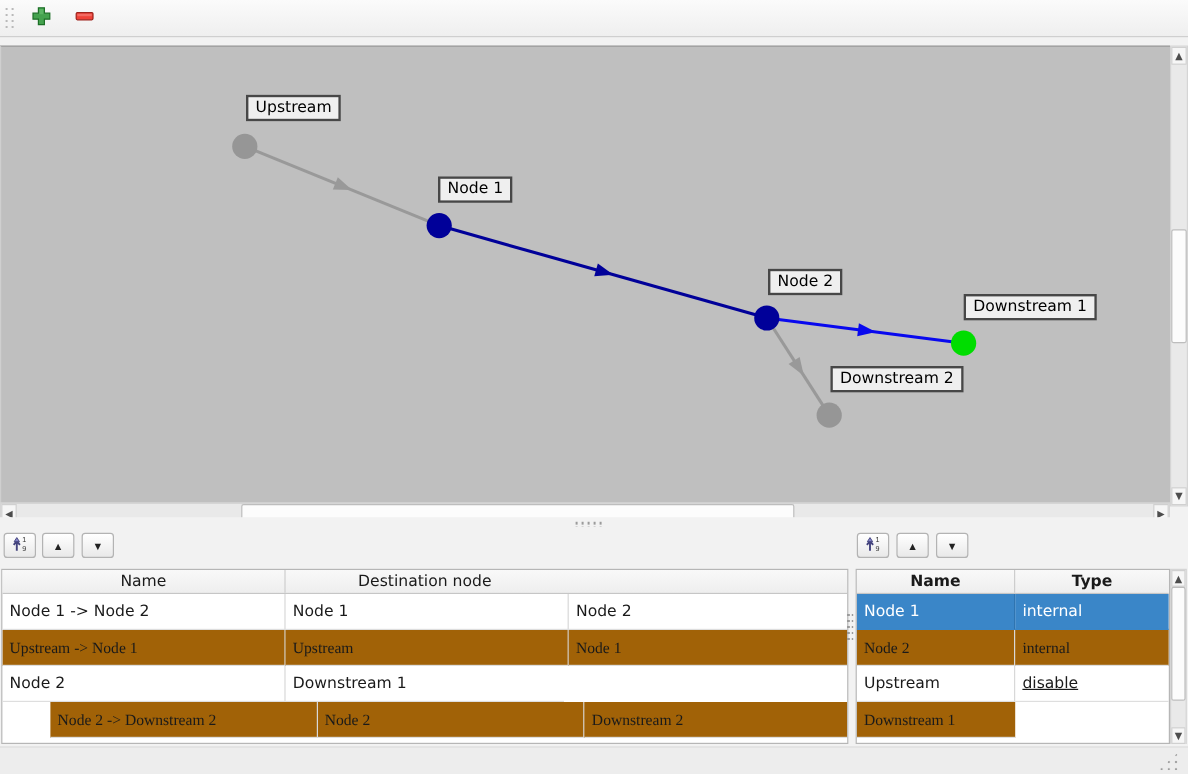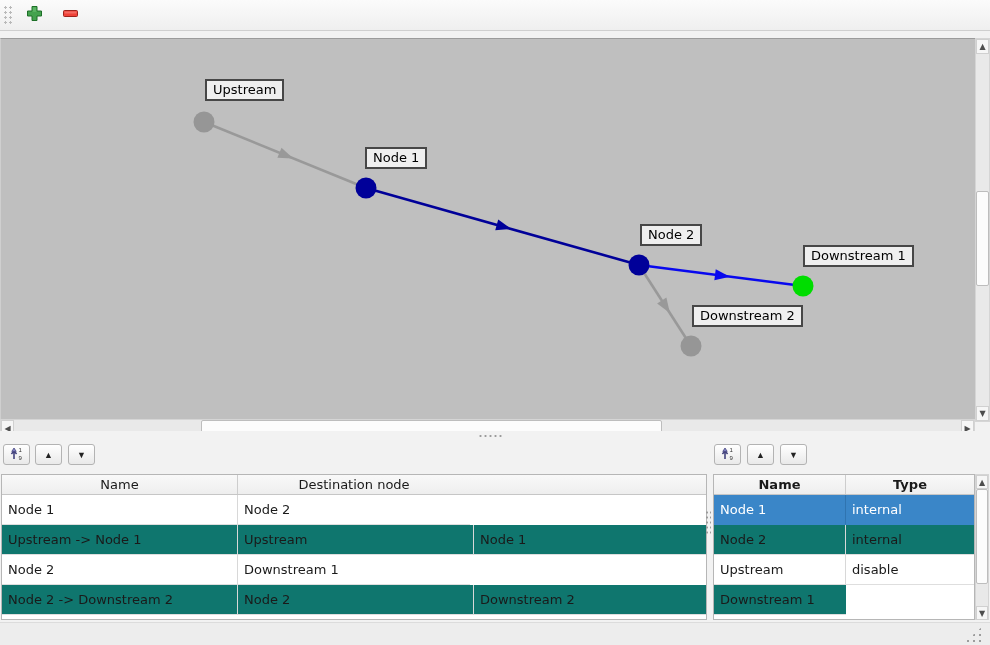--- a/index.html
+++ b/index.html
@@ -44,21 +44,21 @@
 
   .table{position:absolute;top:474px;background:#fff;border:1px solid #b6b6b6;overflow:hidden;}
   .t-header{display:flex;height:20px;background:linear-gradient(#f9f9f9,#eeeeee);border-bottom:1px solid #c6c6c6;}
   .t-header .hcell{height:100%;display:flex;align-items:center;justify-content:center;
     border-right:1px solid #cdcdcd;font-size:13px;cursor:pointer;}
   .t-header .hcell:last-child{border-right:none;}
   .t-row{display:flex;height:30px;}
   .t-row .cell{height:100%;display:flex;align-items:center;padding-left:6px;
     border-right:1px solid #d8d8d8;border-bottom:1px solid #dedede;font-size:13px;overflow:hidden;white-space:nowrap;}
   .t-row .cell:last-child{border-right:none;}
-  .t-row.alt .cell{background:#0f766e;}
+  .t-row.alt .cell{background:#a16207;font-family:Liberation Serif, serif;}
   .t-row.selected .cell{background:#3a86c8;color:#ffffff;border-right-color:#2f74b0;border-bottom-color:#3a86c8;}
   .bold-head .hcell{font-weight:bold;}
 
   
   .statusbar{position:absolute;left:0;top:622px;width:990px;height:23px;background:#ededed;border-top:1px solid #dcdcdc;}
   .resize-grip{position:absolute;right:7px;bottom:3px;width:18px;height:16px;
     background-image:radial-gradient(circle,#9d9d9d 1px,transparent 1.2px);background-size:6px 6px;
     clip-path:polygon(100% 0,100% 100%,0 100%);cursor:nwse-resize;}
 </style>
 </head>
@@ -143,34 +143,35 @@
     </button>
     <button class="btnrow-btn" style="left:68px;">
       <span>▼</span>
     </button>
     <div class="table" style="left:1px;width:706px;height:146px;">
         <div class="t-header">
           <div class="hcell" style="width: 236px;">Name</div>
           <div class="hcell" style="width: 232px;">Destination node</div>
         </div>
         <div class="t-row">
+          <div class="cell" style="width: 236px;">Node 1 -&gt; Node 2</div>
           <div class="cell" style="width: 236px;">Node 1</div>
           <div class="cell" style="width: 232px;">Node 2</div>
         </div>
         <div class="t-row alt">
           <div class="cell" style="width: 236px;">Upstream -&gt; Node 1</div>
           <div class="cell" style="width: 236px;">Upstream</div>
           <div class="cell" style="width: 232px;">Node 1</div>
         </div>
         <div class="t-row">
           <div class="cell" style="width: 236px;">Node 2</div>
           <div class="cell" style="width: 232px;">Downstream 1</div>
         </div>
         <div class="t-row alt">
-          <div class="cell" style="width: 236px;">Node 2 -&gt; Downstream 2</div>
+          <div class="cell" style="width: 236px; margin-left: 40px;">Node 2 -&gt; Downstream 2</div>
           <div class="cell" style="width: 236px;">Node 2</div>
           <div class="cell" style="width: 232px;">Downstream 2</div>
         </div>
       </div>
   </div>
 
   <div class="split-v">
       <div class="dots"></div>
     </div>
 
@@ -199,21 +200,21 @@
         <div class="t-row selected">
           <div class="cell" style="width: 132px;">Node 1</div>
           <div class="cell" style="width: 128px;">internal</div>
         </div>
         <div class="t-row alt">
           <div class="cell" style="width: 132px;">Node 2</div>
           <div class="cell" style="width: 128px;">internal</div>
         </div>
         <div class="t-row">
           <div class="cell" style="width: 132px;">Upstream</div>
-          <div class="cell" style="width: 128px;">disable</div>
+          <div class="cell" style="width: 128px; text-decoration: underline;">disable</div>
         </div>
         <div class="t-row alt">
           <div class="cell" style="width: 132px;">Downstream 1</div>
         </div>
       </div>
 
     <div class="sb" style="left:975px;top:474px;width:14px;height:146px;">
       <div class="sb-btn" style="left:0;top:0;width:12px;height:14px;line-height:13px;">▲</div>
       <div class="sb-thumb" style="left:0;top:14px;width:12px;height:95px;"></div>
       <div class="sb-btn" style="left:0;top:131px;width:12px;height:14px;line-height:13px;">▼</div>

